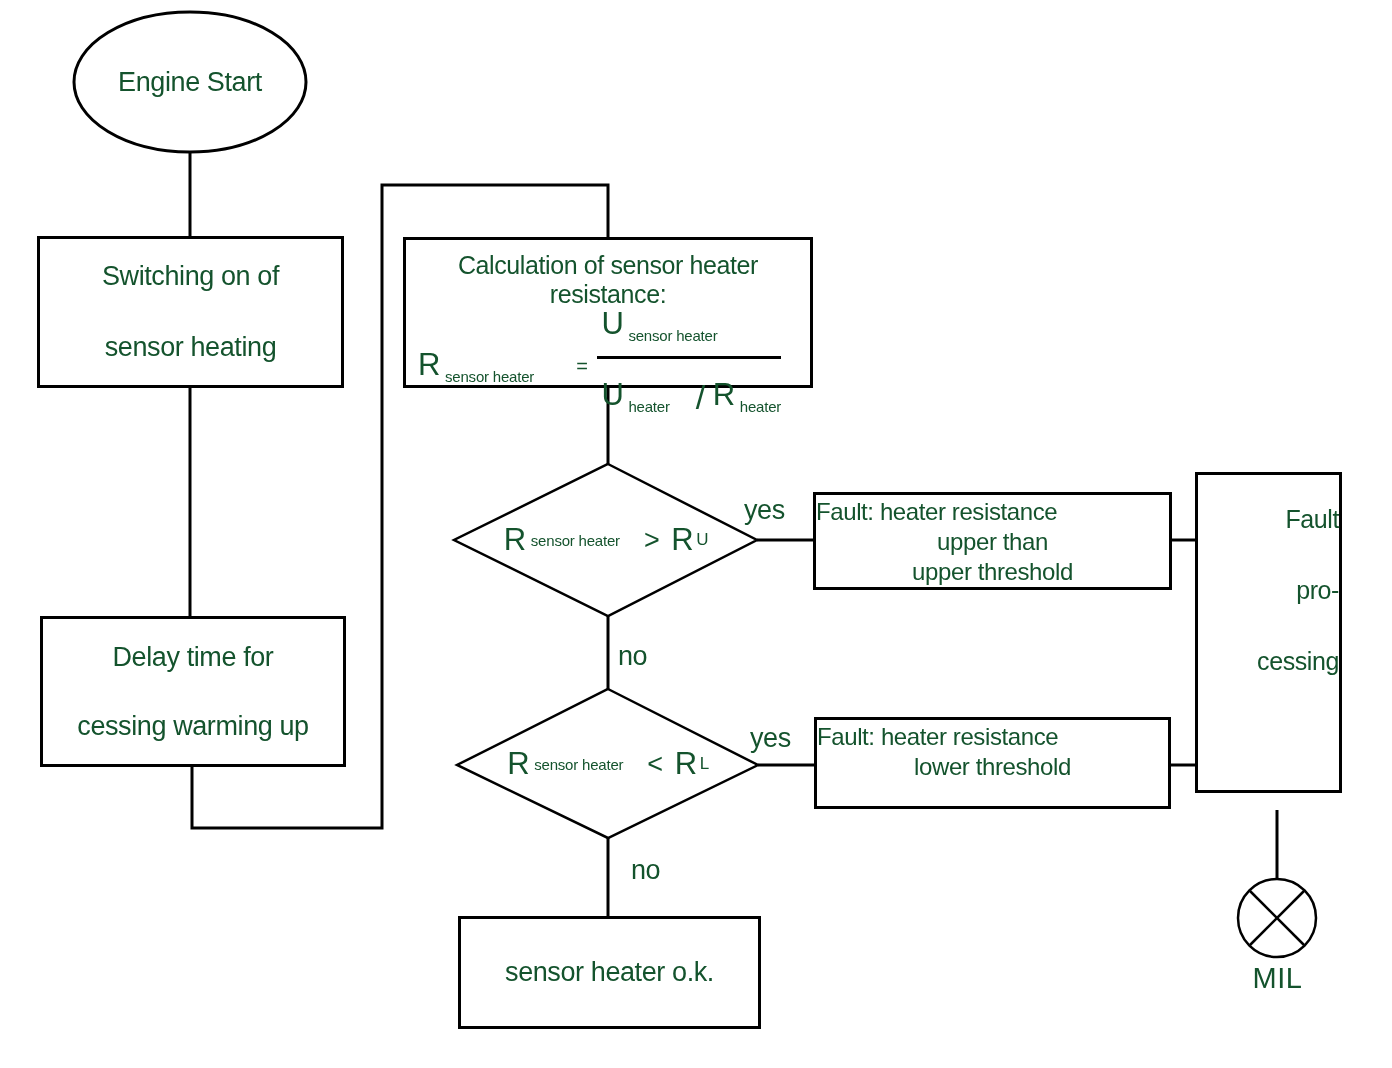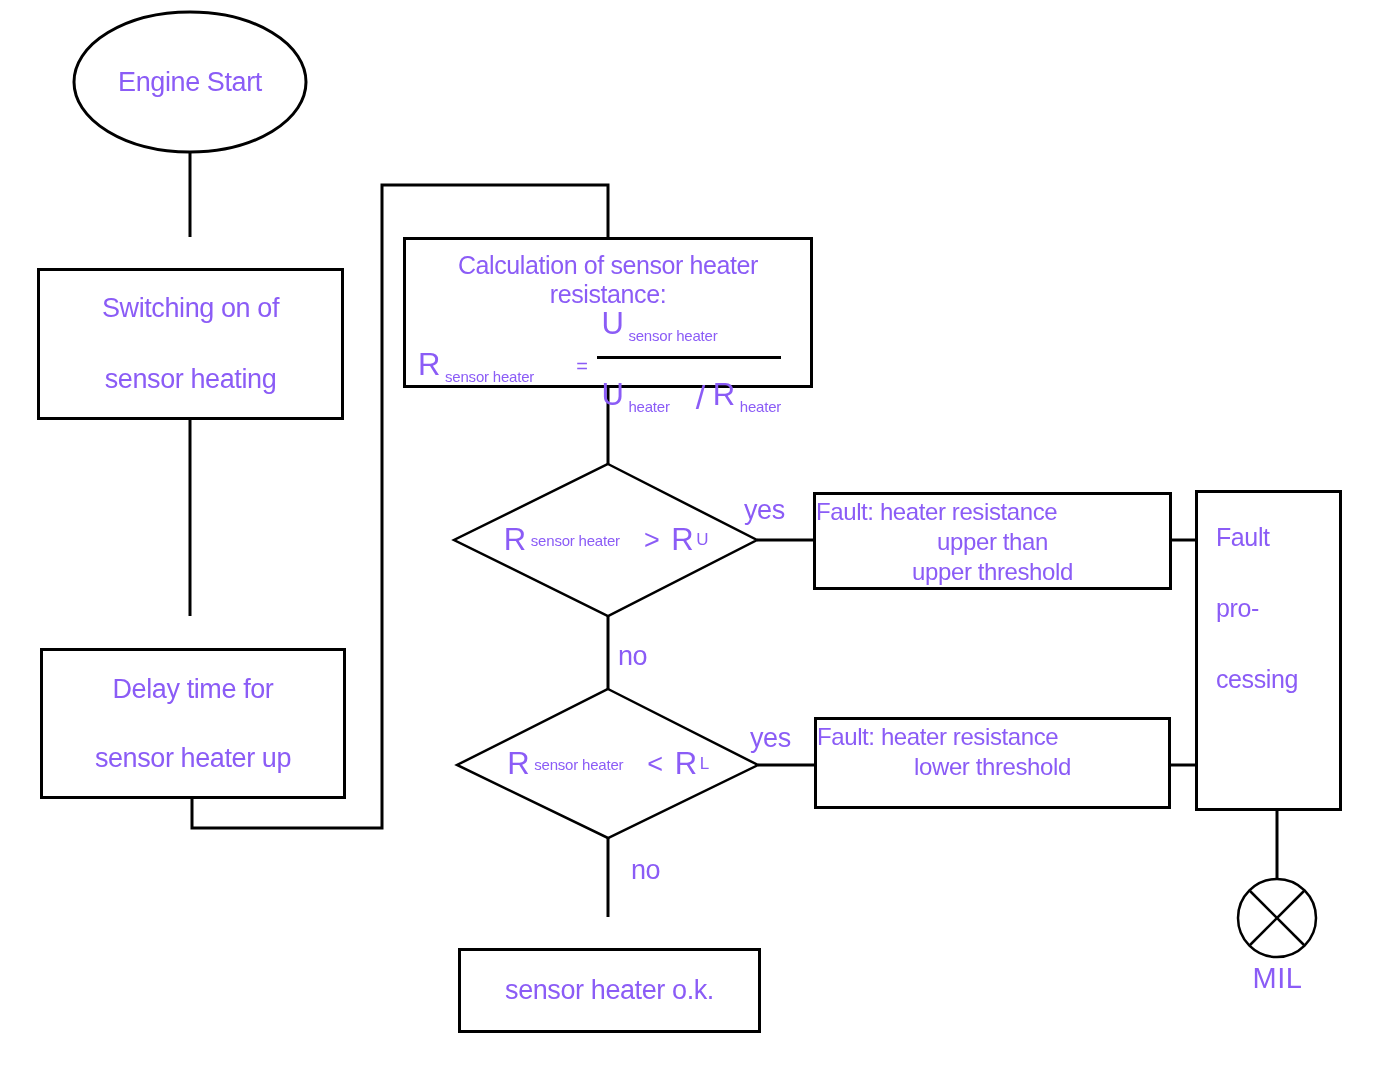--- a/index.html
+++ b/index.html
@@ -6,21 +6,21 @@
     margin: 0;
     padding: 0;
     background: #ffffff;
   }
   #canvas {
     position: relative;
     width: 1392px;
     height: 1068px;
     background: #ffffff;
     font-family: "Liberation Sans", "DejaVu Sans", sans-serif;
-    color: #8b5cf6;
+    color: #14532d;
     letter-spacing: -0.4px;
     overflow: hidden;
   }
   #wires {
     position: absolute;
     left: 0;
     top: 0;
     width: 1392px;
     height: 1068px;
   }
@@ -28,21 +28,20 @@
     position: absolute;
     box-sizing: border-box;
     border: 3px solid #000000;
     background: #ffffff;
   }
   .center-flex {
     display: flex;
     flex-direction: column;
     align-items: center;
     justify-content: center;
-    margin-top: 32px;
   }
   .node-label {
     position: absolute;
     display: flex;
     align-items: center;
     justify-content: center;
     text-align: center;
   }
   .txt-lg { font-size: 27px; }
   
@@ -69,26 +68,26 @@
   .frac-num { display: block; border-bottom: 3px solid #000; padding: 0 14px 3px 4px; line-height: 34px; }
   .frac-den { display: block; padding: 18px 0 0 4px; line-height: 36px; }
   .slash-sym { font-size: 34px; margin: 0 8px 0 26px; vertical-align: -4px; }
   
   .fault-box { font-size: 24px; line-height: 30px; padding-top: 2px; }
   #fault-upper-box { left: 813px; top: 492px; width: 359px; height: 98px; }
   #fault-lower-box { left: 814px; top: 717px; width: 357px; height: 92px; }
   .fault-line1 { text-align: left; }
   .fault-line23 { text-align: center; }
   
-  #ok-box { left: 458px; top: 916px; width: 303px; height: 85px; font-size: 27px; }
+  #ok-box { left: 458px; top: 916px; width: 303px; height: 113px; font-size: 27px; }
   
   #fault-processing-box {
-    left: 1195px; top: 490px; width: 147px; height: 321px;
+    left: 1195px; top: 472px; width: 147px; height: 321px;
     font-size: 25px; line-height: 28px;
-    display: flex; flex-direction: column; align-items: flex-start;
+    display: flex; flex-direction: column; align-items: flex-end;
     padding: 30px 0 0 18px; gap: 43px;
   }
   
   #engine-start-label { left: 74px; top: 12px; width: 232px; height: 140px; font-size: 27px; }
   #decision-upper-label { left: 454px; top: 464px; width: 304px; height: 152px; }
   #decision-lower-label { left: 457px; top: 689px; width: 302px; height: 150px; }
   .edge-label {
     position: absolute;
     font-size: 27px;
   }
@@ -140,21 +139,21 @@
 
   <div id="engine-start-label" class="node-label">Engine Start</div>
 
   <div id="switching-box" class="box center-flex">
     <div>Switching on of</div>
     <div>sensor heating</div>
   </div>
 
   <div id="delay-box" class="box center-flex">
     <div>Delay time for</div>
-    <div>sensor heater up</div>
+    <div>cessing warming up</div>
   </div>
 
   <div id="calc-box" class="box">
     <div class="calc-title">Calculation of sensor heater</div>
     <div class="calc-title2">resistance:</div>
     <div class="formula-row">
       <span>
         <span class="big-sym">R</span><span class="sub-sym">sensor heater</span>
       </span>
       <span class="eq-sym">=</span>

